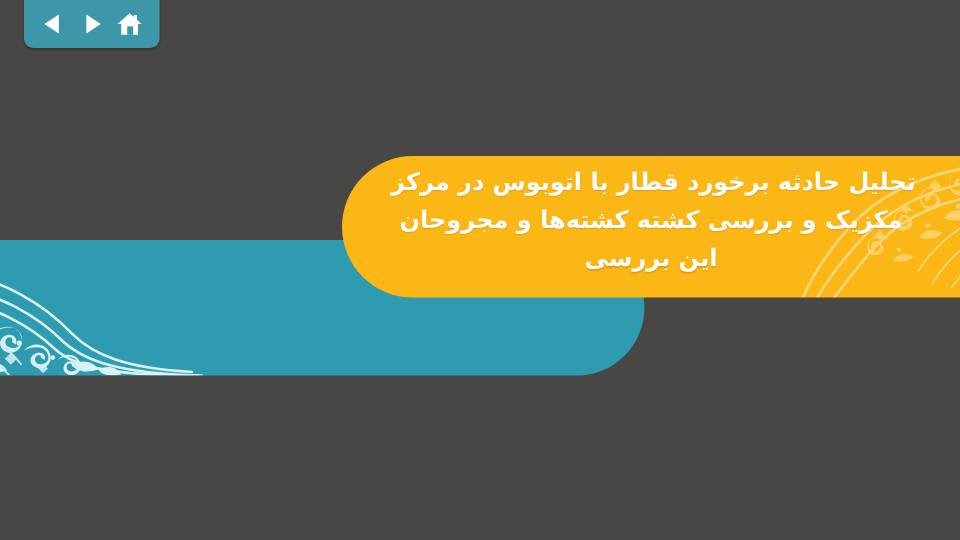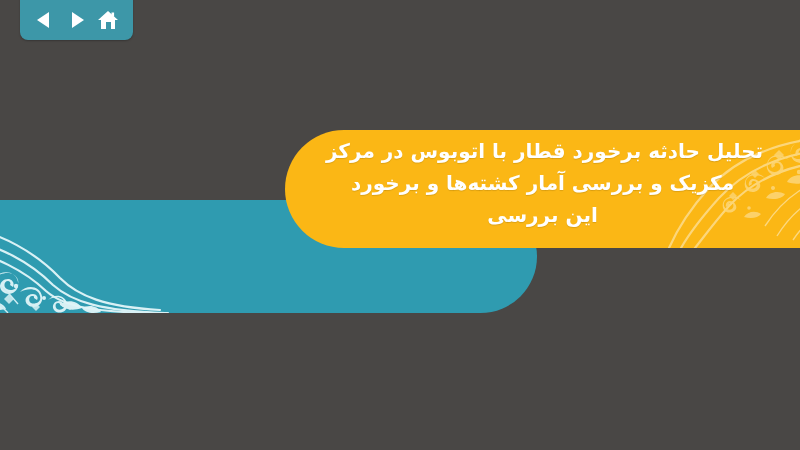--- a/index.html
+++ b/index.html
@@ -199,21 +199,21 @@
       <g fill="none" stroke="#fdf3d6" stroke-width="1.4">
         <path d="M180,44 c-34,4 -62,24 -80,52"></path>
         <path d="M180,58 c-28,4 -52,22 -68,48"></path>
         <path d="M180,74 c-22,4 -40,18 -52,36"></path>
       </g>
     </svg>
   </div>
 
   <div id="title-block">
     <div class="line l1">تحلیل حادثه برخورد قطار با اتوبوس در مرکز</div>
-    <div class="line l2">مکزیک و بررسی آمار کشته‌ها و برخورد</div>
+    <div class="line l2">مکزیک و بررسی کشته کشته‌ها و مجروحان</div>
     <div class="line l3">این بررسی</div>
   </div>
 
   <div id="nav-bar">
     <div class="nav-btn">
       <svg width="20" height="20" viewBox="0 0 20 20">
         <polygon points="14,2 14,18 2,10" fill="#ffffff"></polygon>
       </svg>
     </div>
     <div class="nav-btn">

